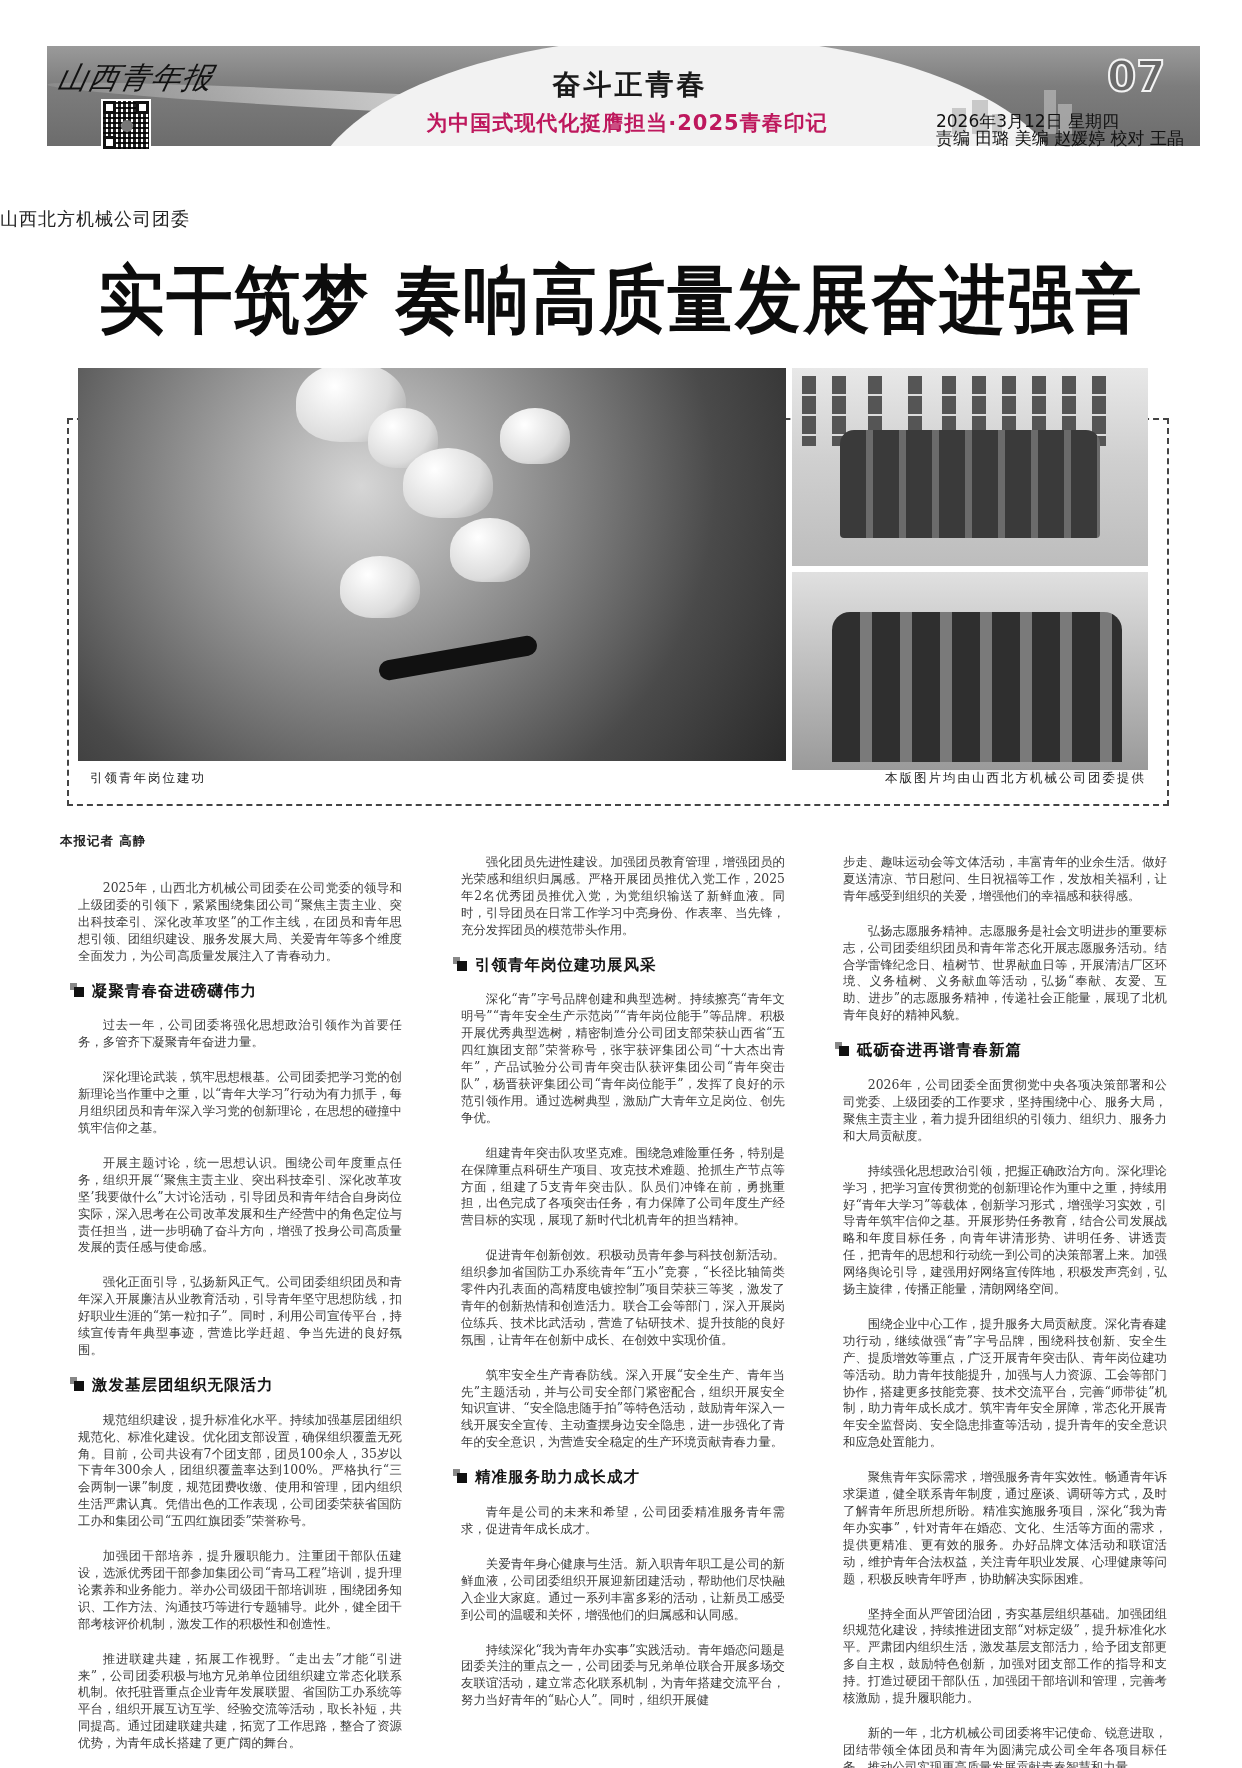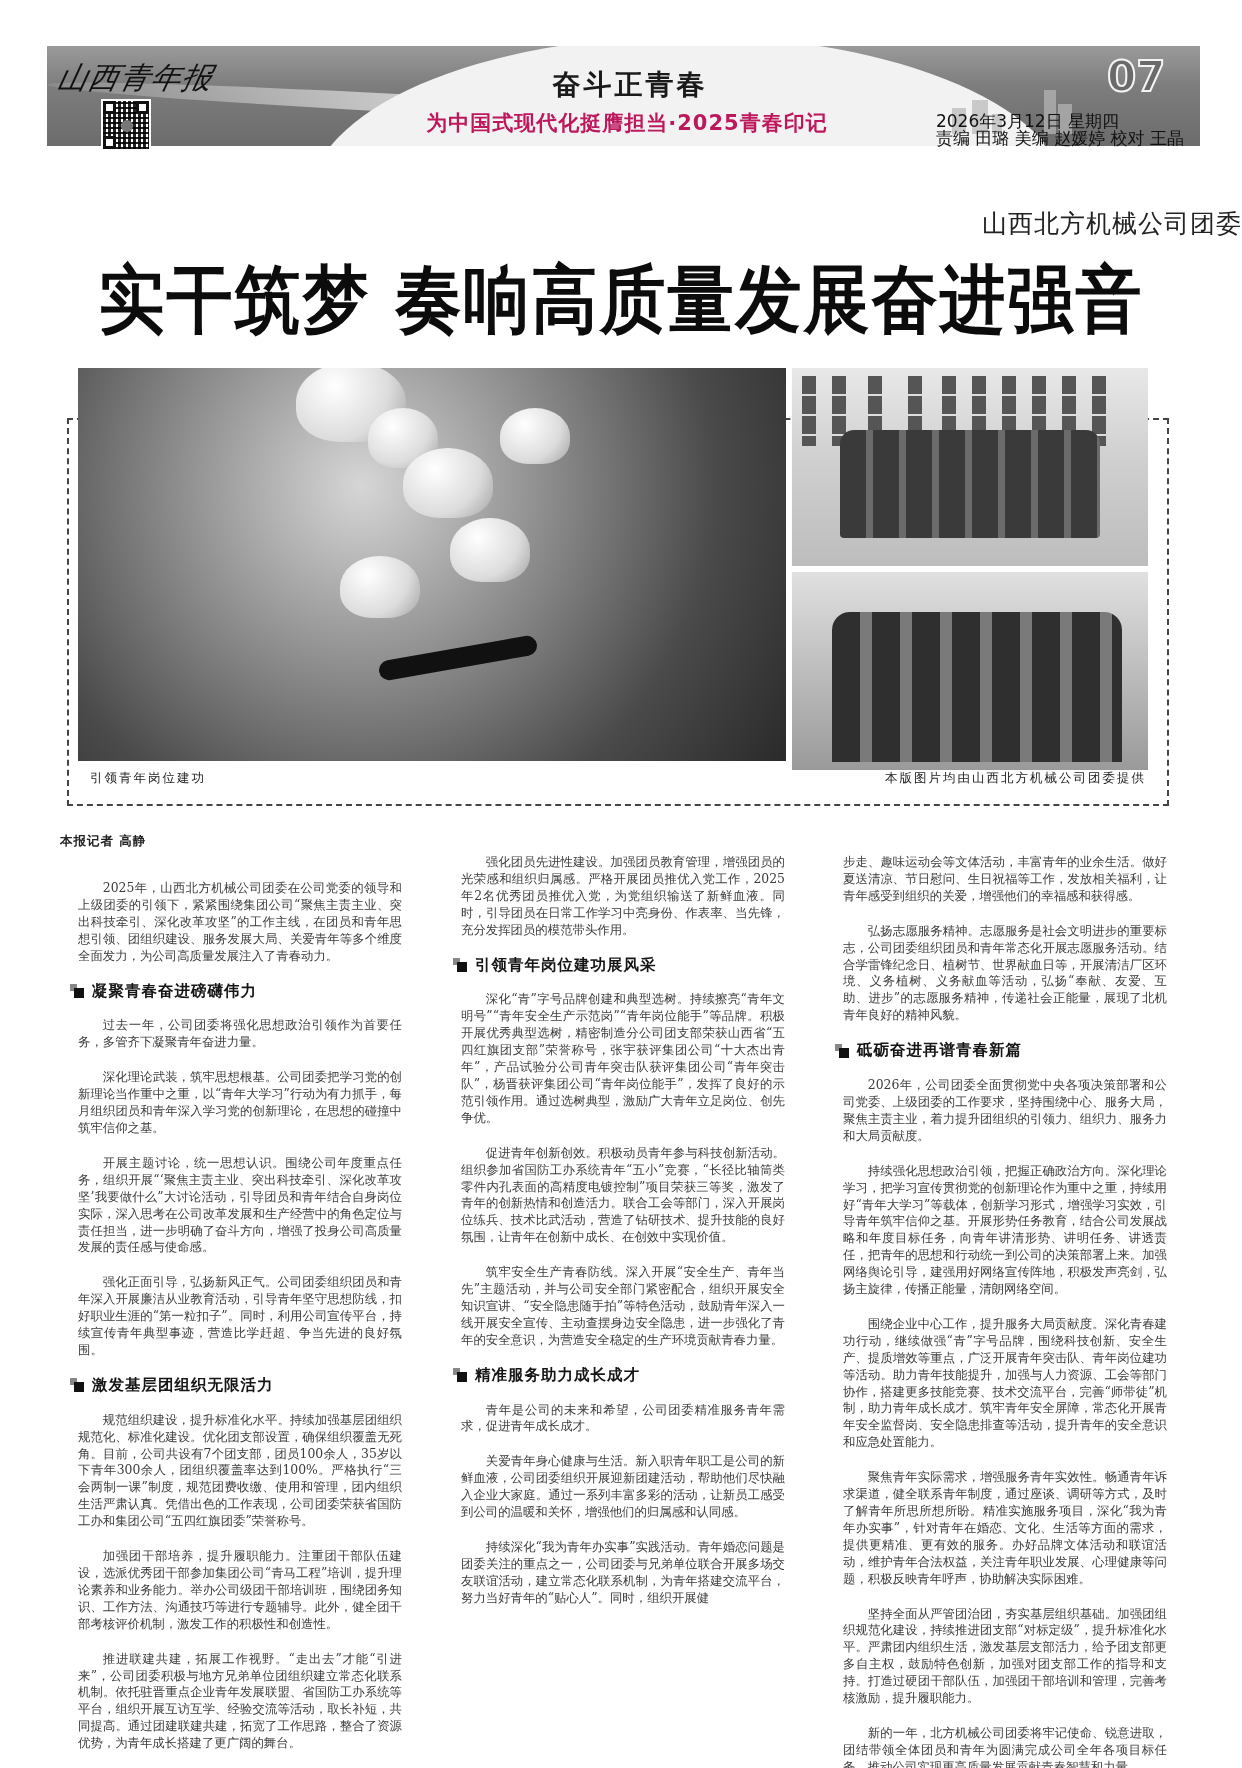--- a/index.html
+++ b/index.html
@@ -13,36 +13,36 @@
   .qr{position:absolute;left:101px;top:99px;width:50px;height:52px;background:#fff;padding:2px;box-sizing:border-box;}
   .qr .grid{width:100%;height:100%;background:
       repeating-linear-gradient(90deg,#222 0 3px,#fff 3px 5px),
       repeating-linear-gradient(0deg,#222 0 2px,#fff 2px 5px);background-blend-mode:multiply;position:relative;}
   .qr .c{position:absolute;width:13px;height:13px;border:3px solid #111;background:#fff;box-sizing:border-box;}
   .qr .dot{position:absolute;left:18px;top:19px;width:12px;height:12px;border-radius:50%;background:#777;}
   .col-title{position:absolute;left:480px;top:66px;width:300px;text-align:center;font-size:28px;font-weight:bold;color:#1a1a1a;letter-spacing:3px;}
   .col-sub{position:absolute;left:392px;top:109px;width:470px;text-align:center;font-family:"DejaVu Sans",sans-serif;font-size:21px;font-weight:bold;color:#be185d;letter-spacing:1px;}
   .pageno{position:absolute;left:1107px;top:52px;font-family:"DejaVu Sans",sans-serif;font-size:42px;font-weight:bold;color:#6a6a6a;-webkit-text-stroke:2px #f4f4f4;}
   .dateline{position:absolute;right:58px;top:113px;font-family:"DejaVu Sans",sans-serif;font-size:17px;color:#111;line-height:17px;}
-  .kicker{position:absolute;left:0;top:207px;width:1242px;text-align:right;font-size:25px;color:#222;letter-spacing:1px;}
+  .kicker{position:absolute;left:0;top:207px;width:1242px;text-align:left;font-size:18px;color:#222;letter-spacing:1px;}
   .headline{position:absolute;left:40px;top:250px;width:1162px;text-align:center;font-family:"DejaVu Sans",sans-serif;font-size:66px;font-weight:bold;color:#0c0c0c;letter-spacing:2px;transform:scaleY(1.12);transform-origin:top;}
   .frame{position:absolute;left:67px;top:418px;width:1102px;height:388px;border:2px dashed #444;box-sizing:border-box;}
   .photo{position:absolute;overflow:hidden;}
   .photo-main{left:78px;top:368px;width:708px;height:393px;background:radial-gradient(circle at 40% 30%,#d6d6d6 0%,#9a9a9a 30%,#4a4a4a 70%,#2a2a2a 100%);}
   .helmet{position:absolute;border-radius:50% 50% 40% 40%;background:radial-gradient(circle at 35% 30%,#ffffff,#dcdcdc 60%,#a0a0a0);}
   .photo-tr{left:792px;top:368px;width:356px;height:198px;background:linear-gradient(180deg,#e8e8e8 0%,#d0d0d0 45%,#bdbdbd 100%);}
   .photo-tr .win{position:absolute;top:8px;width:14px;height:70px;background:repeating-linear-gradient(180deg,#555 0 18px,#ddd 18px 20px);}
   .photo-tr .people{position:absolute;left:48px;top:62px;width:260px;height:108px;background:repeating-linear-gradient(90deg,#3a3a3a 0 26px,#6b6b6b 26px 33px);border-radius:14px 14px 4px 4px;}
   .photo-br{left:792px;top:572px;width:356px;height:198px;background:linear-gradient(180deg,#e0e0e0 0%,#c4c4c4 40%,#9a9a9a 100%);}
   .photo-br .people{position:absolute;left:40px;top:40px;width:290px;height:150px;background:repeating-linear-gradient(90deg,#2f2f2f 0 28px,#7a7a7a 28px 40px);border-radius:18px 18px 0 0;}
   .caption{position:absolute;font-family:"DejaVu Sans",sans-serif;font-size:12.5px;color:#222;letter-spacing:2px;}
   .byline{position:absolute;left:60px;top:833px;font-family:"DejaVu Sans",sans-serif;font-size:12.5px;font-weight:bold;color:#222;letter-spacing:1px;}
   .col{position:absolute;width:360px;font-size:12.4px;line-height:16.9px;color:#3c3c3c;text-align:justify;}
   .col p{margin:18px;text-indent:2em;}
-  .col h3{margin:10px 0 8px 10px;font-size:15.5px;font-weight:bold;color:#151515;display:flex;align-items:center;letter-spacing:1px;}
+  .col h3{margin:10px 0 8px 10px;font-size:15.5px;font-weight:bold;color:#151515;display:flex;letter-spacing:1px;}
   .col h3 .mk{position:relative;width:14px;height:14px;margin-right:8px;flex:none;}
   .col h3 .mk i{position:absolute;display:block;}
   .col h3 .mk i.a{left:0;top:0;width:7px;height:7px;background:#888;}
   .col h3 .mk i.b{left:4px;top:4px;width:10px;height:10px;background:#111;}
 </style>
 </head>
 <body>
 
 <div class="masthead">
   <div class="streak"></div>
@@ -133,20 +133,21 @@
 <div class="col" id="col1" style="left:443px;top:836px">
     <p>强化团员先进性建设。加强团员教育管理，增强团员的光荣感和组织归属感。严格开展团员推优入党工作，2025年2名优秀团员推优入党，为党组织输送了新鲜血液。同时，引导团员在日常工作学习中亮身份、作表率、当先锋，充分发挥团员的模范带头作用。</p>
     <h3>
       <span class="mk">
         <i class="a"></i>
         <i class="b"></i>
       </span>
       <span>引领青年岗位建功展风采</span>
     </h3>
     <p>深化“青”字号品牌创建和典型选树。持续擦亮“青年文明号”“青年安全生产示范岗”“青年岗位能手”等品牌。积极开展优秀典型选树，精密制造分公司团支部荣获山西省“五四红旗团支部”荣誉称号，张宇获评集团公司“十大杰出青年”，产品试验分公司青年突击队获评集团公司“青年突击队”，杨晋获评集团公司“青年岗位能手”，发挥了良好的示范引领作用。通过选树典型，激励广大青年立足岗位、创先争优。</p>
+    <p>组建青年突击队攻坚克难。围绕急难险重任务，特别是在保障重点科研生产项目、攻克技术难题、抢抓生产节点等方面，组建了5支青年突击队。队员们冲锋在前，勇挑重担，出色完成了各项突击任务，有力保障了公司年度生产经营目标的实现，展现了新时代北机青年的担当精神。</p>
     <p>促进青年创新创效。积极动员青年参与科技创新活动。组织参加省国防工办系统青年“五小”竞赛，“长径比轴筒类零件内孔表面的高精度电镀控制”项目荣获三等奖，激发了青年的创新热情和创造活力。联合工会等部门，深入开展岗位练兵、技术比武活动，营造了钻研技术、提升技能的良好氛围，让青年在创新中成长、在创效中实现价值。</p>
     <p>筑牢安全生产青春防线。深入开展“安全生产、青年当先”主题活动，并与公司安全部门紧密配合，组织开展安全知识宣讲、“安全隐患随手拍”等特色活动，鼓励青年深入一线开展安全宣传、主动查摆身边安全隐患，进一步强化了青年的安全意识，为营造安全稳定的生产环境贡献青春力量。</p>
     <h3>
       <span class="mk">
         <i class="a"></i>
         <i class="b"></i>
       </span>
       <span>精准服务助力成长成才</span>
     </h3>
     <p>青年是公司的未来和希望，公司团委精准服务青年需求，促进青年成长成才。</p>

